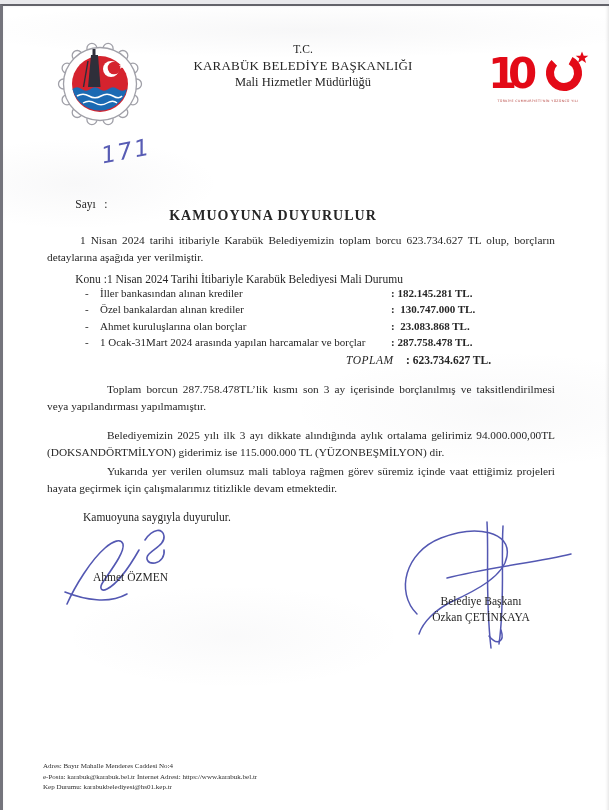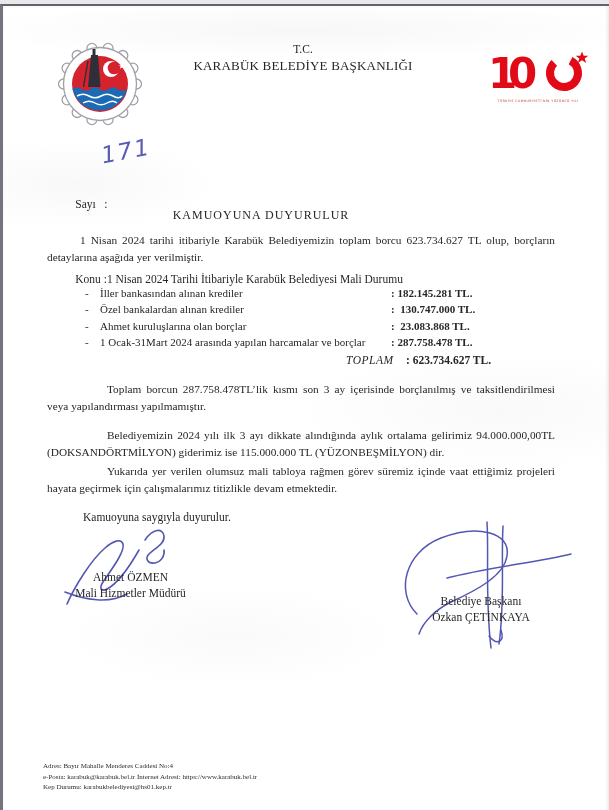--- a/index.html
+++ b/index.html
@@ -23,22 +23,22 @@
   .tc{font-size:11.5px;}
   .org{font-size:13px;letter-spacing:.2px;}
   .dept{font-size:12.5px;}
   .seal{top:33px;left:52px;}
   .logo100{top:40px;left:483px;}
   .meta{top:146px;left:55px;font-size:11.5px;line-height:15px;white-space:pre;}
   .handwritten{
     top:132px;left:98px;font-family:"DejaVu Sans",sans-serif;font-style:italic;
     font-size:23px;color:#4a4fae;transform:rotate(-11deg);letter-spacing:2px;opacity:.92;
   }
-  .notice-title{top:202px;left:108px;width:300px;text-align:center;font-weight:normal;
-    font-size:12px;letter-spacing:1px;}
+  .notice-title{top:202px;left:120px;width:300px;text-align:center;font-weight:bold;
+    font-size:14px;letter-spacing:1px;}
   .para{left:44px;width:508px;text-align:justify;font-size:11.3px;line-height:17px;}
   .p1{top:226px;text-indent:33px;}
   .p2{top:375px;text-indent:60px;}
   .p3{top:421px;text-indent:60px;}
   .p4{top:457px;text-indent:60px;}
   .debts{top:281px;left:0;width:100%;font-size:11px;}
   .debt-row{position:relative;height:16.4px;}
   .dash{position:absolute;left:82px;}
   .dlabel{position:absolute;left:97px;}
   .dvalue{position:absolute;left:388px;font-weight:bold;white-space:pre;}
@@ -85,20 +85,21 @@
     <circle cx="59" cy="29" r="6.3" fill="#d5232e"></circle>
     <polygon points="67,24 67.9,26.2 70.2,26.2 68.4,27.6 69.1,29.8 67,28.4 64.9,29.8 65.6,27.6 63.8,26.2 66.1,26.2" fill="#fff"></polygon>
     <polygon points="36,16 43,16 45.5,48 33,48" fill="#2f2f3a"></polygon>
     <rect x="37.5" y="10" width="3" height="7" fill="#2f2f3a"></rect>
     <path d="M33,22 L28.5,48" stroke="#2f2f3a" stroke-width="1.4" fill="none"></path>
   </svg>
 
   <div class="abs header-text">
     <div class="tc">T.C.</div>
     <div class="org">KARABÜK BELEDİYE BAŞKANLIĞI</div>
+    <div class="dept">Mali Hizmetler Müdürlüğü</div>
   </div>
 
   <svg class="abs logo100" width="104" height="62" viewBox="0 0 104 62">
     <text x="2" y="42" font-family="DejaVu Sans, sans-serif" font-weight="bold" font-size="42" fill="#e30a17">1</text>
     <text x="22" y="42" font-family="DejaVu Sans, sans-serif" font-weight="bold" font-size="42" fill="#e30a17">0</text>
     <circle cx="78" cy="27" r="14" fill="none" stroke="#e30a17" stroke-width="8" stroke-dasharray="70 18" transform="rotate(-62 78 27)"></circle>
     <polygon points="96,5.5 97.7,9.8 102.3,9.8 98.7,12.6 100.1,17 96,14.3 91.9,17 93.3,12.6 89.7,9.8 94.3,9.8" fill="#e30a17"></polygon>
     <text x="52" y="56" text-anchor="middle" font-family="DejaVu Sans, sans-serif" font-size="3.2" fill="#b5403c" letter-spacing="0.4">TÜRKİYE CUMHURİYETİ'NİN YÜZÜNCÜ YILI</text>
   </svg>
 
@@ -138,35 +139,34 @@
       <span class="dvalue">: 287.758.478 TL.</span>
     </div>
   </div>
 
   <div class="abs total-row">
     <span class="tlabel">TOPLAM</span>
     <span class="tvalue">: 623.734.627 TL.</span>
   </div>
 
   <div class="abs para p2">Toplam borcun 287.758.478TL’lik kısmı son 3 ay içerisinde borçlanılmış ve taksitlendirilmesi veya yapılandırması yapılmamıştır.</div>
-  <div class="abs para p3">Belediyemizin 2024 yılı ilk 3 ayı dikkate alındığında aylık ortalama gelirimiz 94.000.000,00TL (DOKSANDÖRTMİLYON)  giderimiz ise 115.000.000 TL (YÜZONBEŞMİLYON) dir.</div>
+  <div class="abs para p3">Belediyemizin 2025 yılı ilk 3 ayı dikkate alındığında aylık ortalama gelirimiz 94.000.000,00TL (DOKSANDÖRTMİLYON)  giderimiz ise 115.000.000 TL (YÜZONBEŞMİLYON) dir.</div>
   <div class="abs para p4">Yukarıda yer verilen olumsuz mali tabloya rağmen görev süremiz içinde vaat ettiğimiz projeleri hayata geçirmek için çalışmalarımız titizlikle devam etmektedir.</div>
 
   <div class="abs closing">Kamuoyuna saygıyla duyurulur.</div>
 
   <svg class="abs sig-ink sig-left-ink" width="150" height="95" viewBox="0 0 150 95">
     <g fill="none" stroke="#4a4fae" stroke-width="1.6" stroke-linecap="round">
       <path d="M6,78 C14,60 30,34 44,22 C52,15 60,12 62,18 C64,26 50,44 42,56 C38,62 40,66 46,63 C58,57 70,38 78,24"></path>
       <path d="M84,14 C92,2 102,2 103,10 C104,18 94,22 88,28 C84,32 86,38 94,37 C100,36 104,30 103,24"></path>
       <path d="M4,66 C24,74 48,78 66,68"></path>
     </g>
   </svg>
   <div class="abs sig-block sig-left-text">
     <div>Ahmet ÖZMEN</div>
-    <div>Mali Hizmetler Müdürü</div>
   </div>
 
   <svg class="abs sig-ink sig-right-ink" width="185" height="135" viewBox="0 0 185 135">
     <g fill="none" stroke="#4a4fae" stroke-width="1.5" stroke-linecap="round">
       <path d="M28,96 C6,74 16,34 52,20 C88,6 122,14 118,38 C115,58 88,72 62,84 C46,92 34,104 30,116"></path>
       <path d="M98,4 C100,40 96,78 102,130"></path>
       <path d="M114,8 C112,44 116,84 110,126"></path>
       <path d="M58,60 C96,50 150,44 182,36"></path>
       <path d="M100,118 C108,128 116,124 112,112"></path>
     </g>

